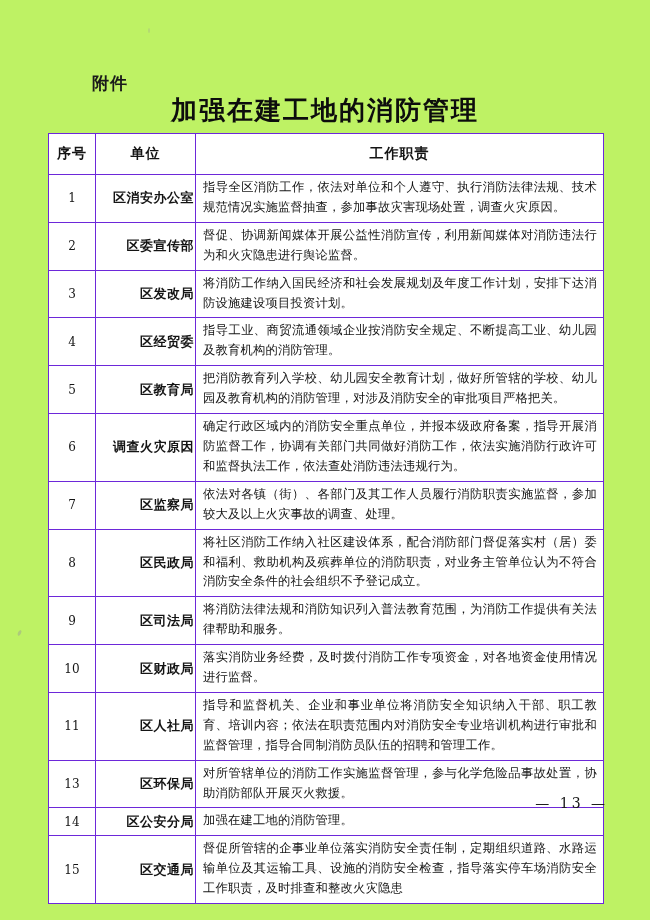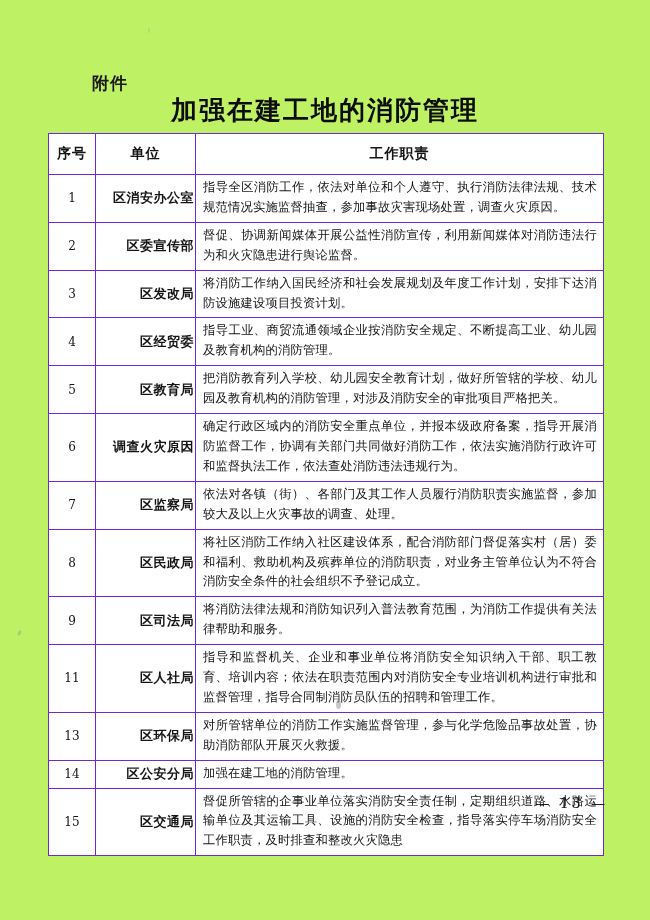--- a/index.html
+++ b/index.html
@@ -200,20 +200,25 @@
             <td class="cell-no">8</td>
             <td class="cell-unit">区民政局</td>
             <td class="cell-duty">将社区消防工作纳入社区建设体系，配合消防部门督促落实村（居）委和福利、救助机构及殡葬单位的消防职责，对业务主管单位认为不符合消防安全条件的社会组织不予登记成立。</td>
           </tr>
           <tr>
             <td class="cell-no">9</td>
             <td class="cell-unit">区司法局</td>
             <td class="cell-duty">将消防法律法规和消防知识列入普法教育范围，为消防工作提供有关法律帮助和服务。</td>
           </tr>
           <tr>
+            <td class="cell-no">10</td>
+            <td class="cell-unit">区财政局</td>
+            <td class="cell-duty">落实消防业务经费，及时拨付消防工作专项资金，对各地资金使用情况进行监督。</td>
+          </tr>
+          <tr>
             <td class="cell-no">11</td>
             <td class="cell-unit">区人社局</td>
             <td class="cell-duty">指导和监督机关、企业和事业单位将消防安全知识纳入干部、职工教育、培训内容；依法在职责范围内对消防安全专业培训机构进行审批和监督管理，指导合同制消防员队伍的招聘和管理工作。</td>
           </tr>
           <tr>
             <td class="cell-no">13</td>
             <td class="cell-unit">区环保局</td>
             <td class="cell-duty">对所管辖单位的消防工作实施监督管理，参与化学危险品事故处置，协助消防部队开展灭火救援。</td>
           </tr>
           <tr>

